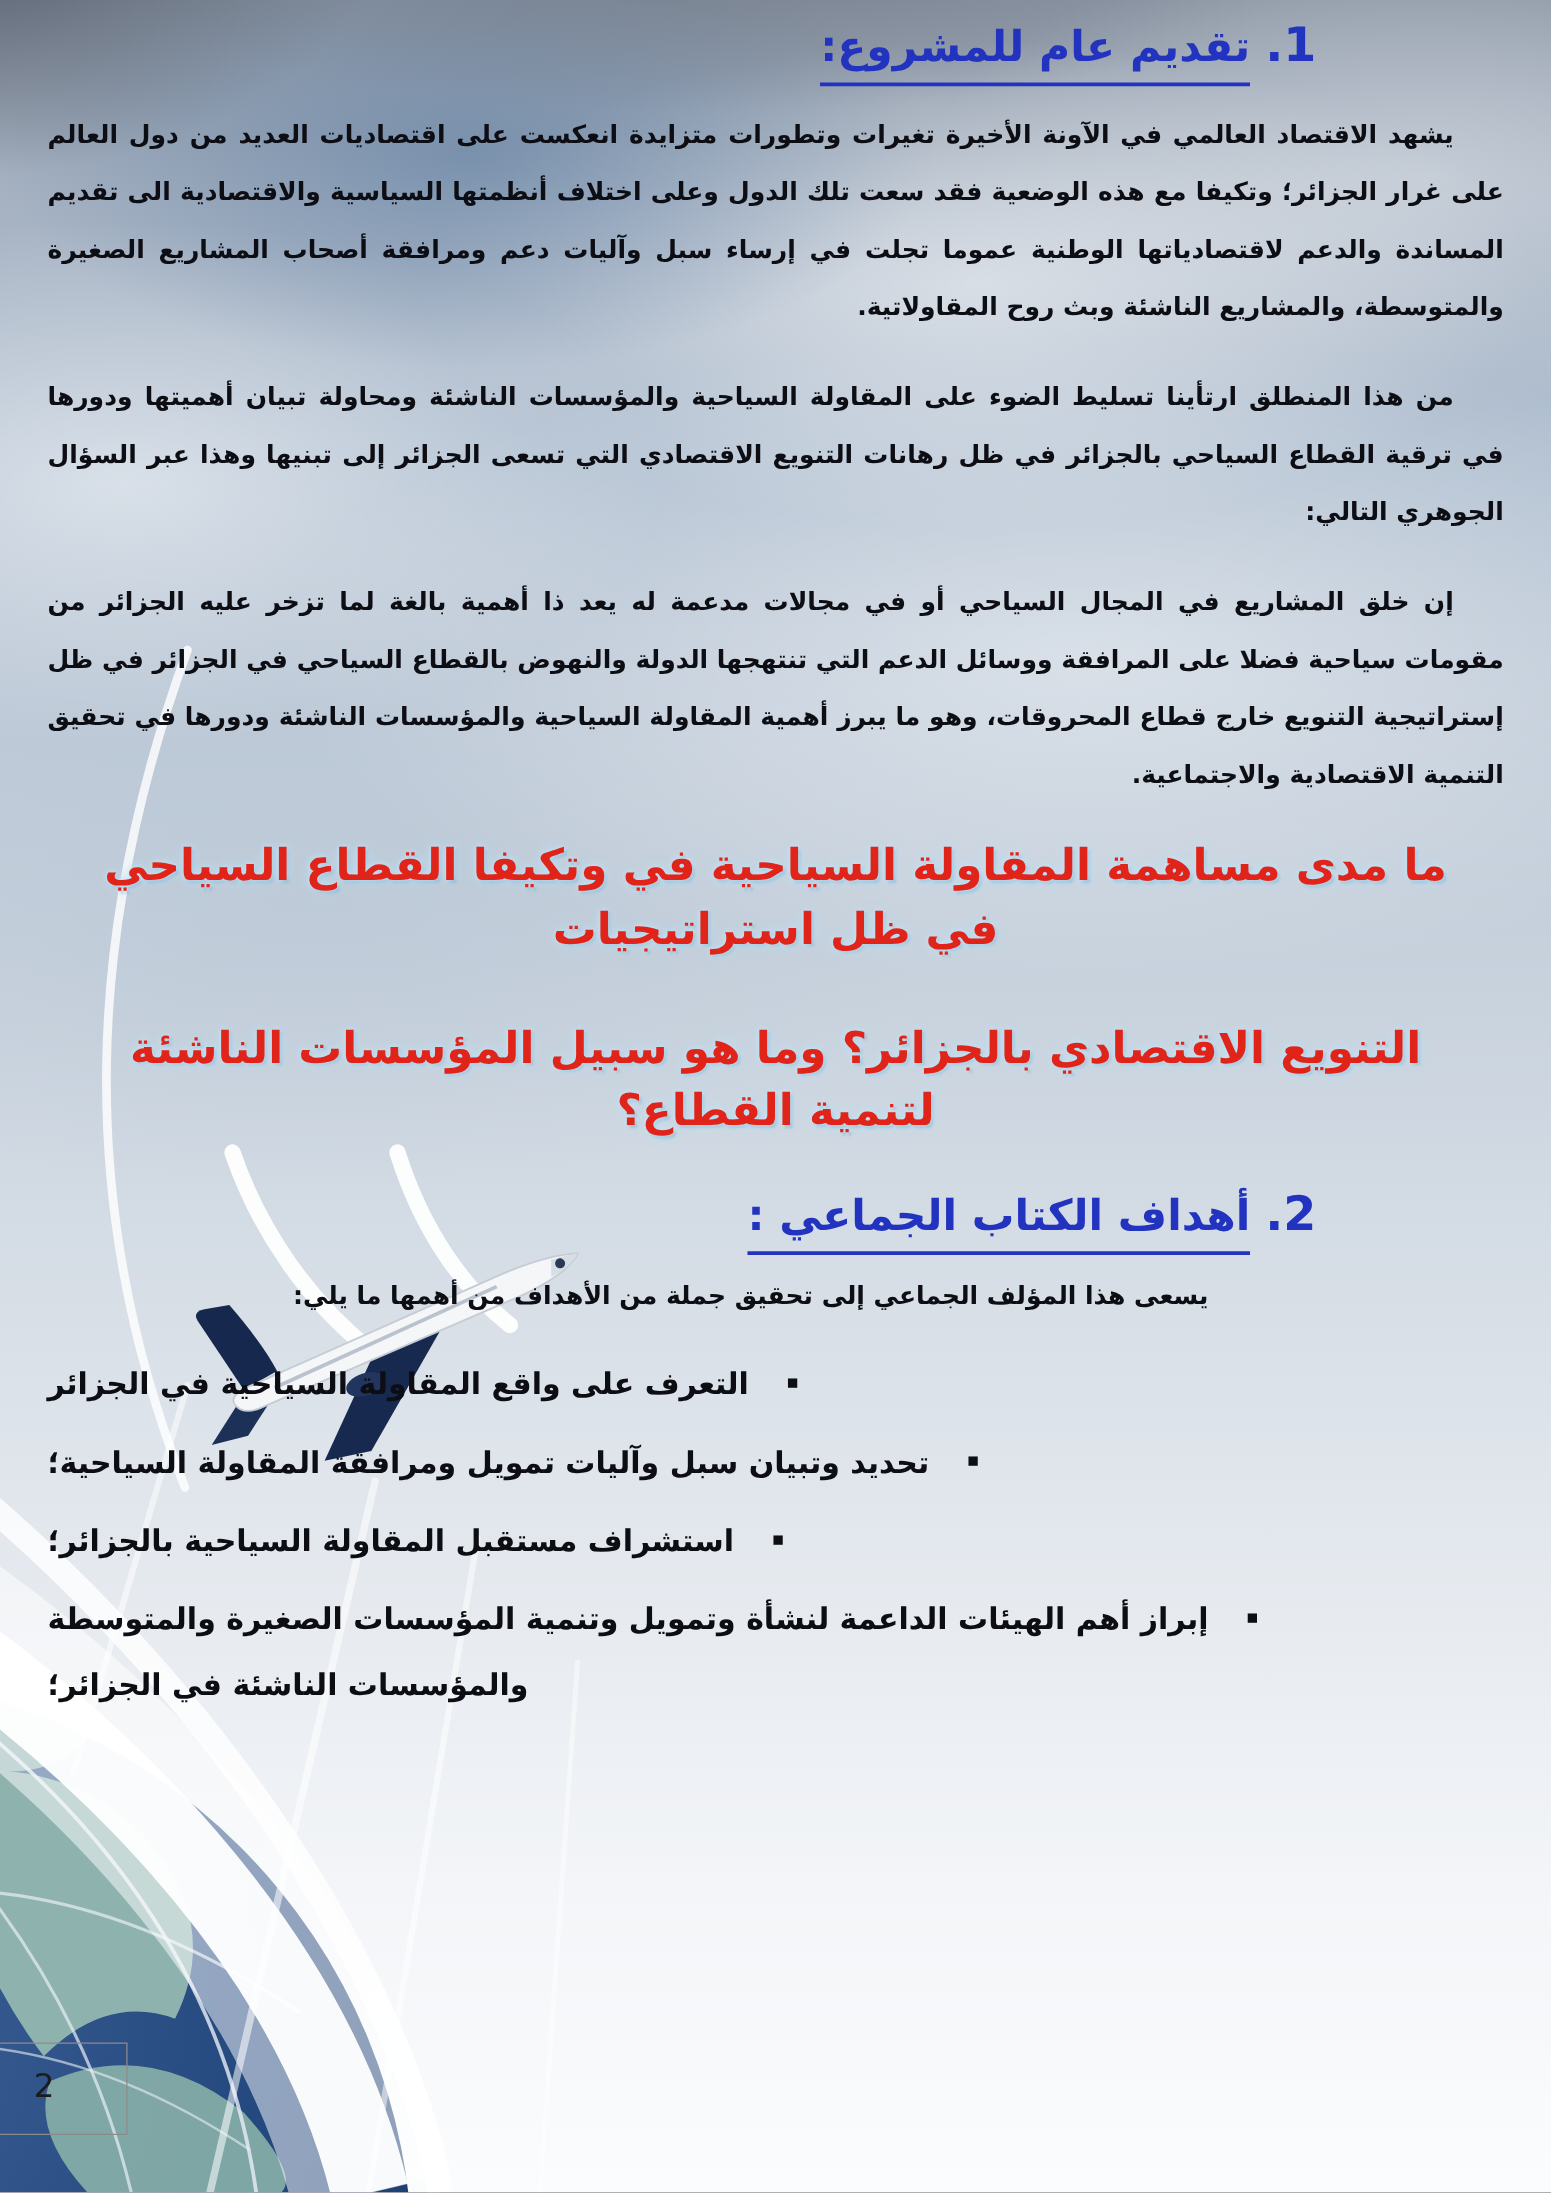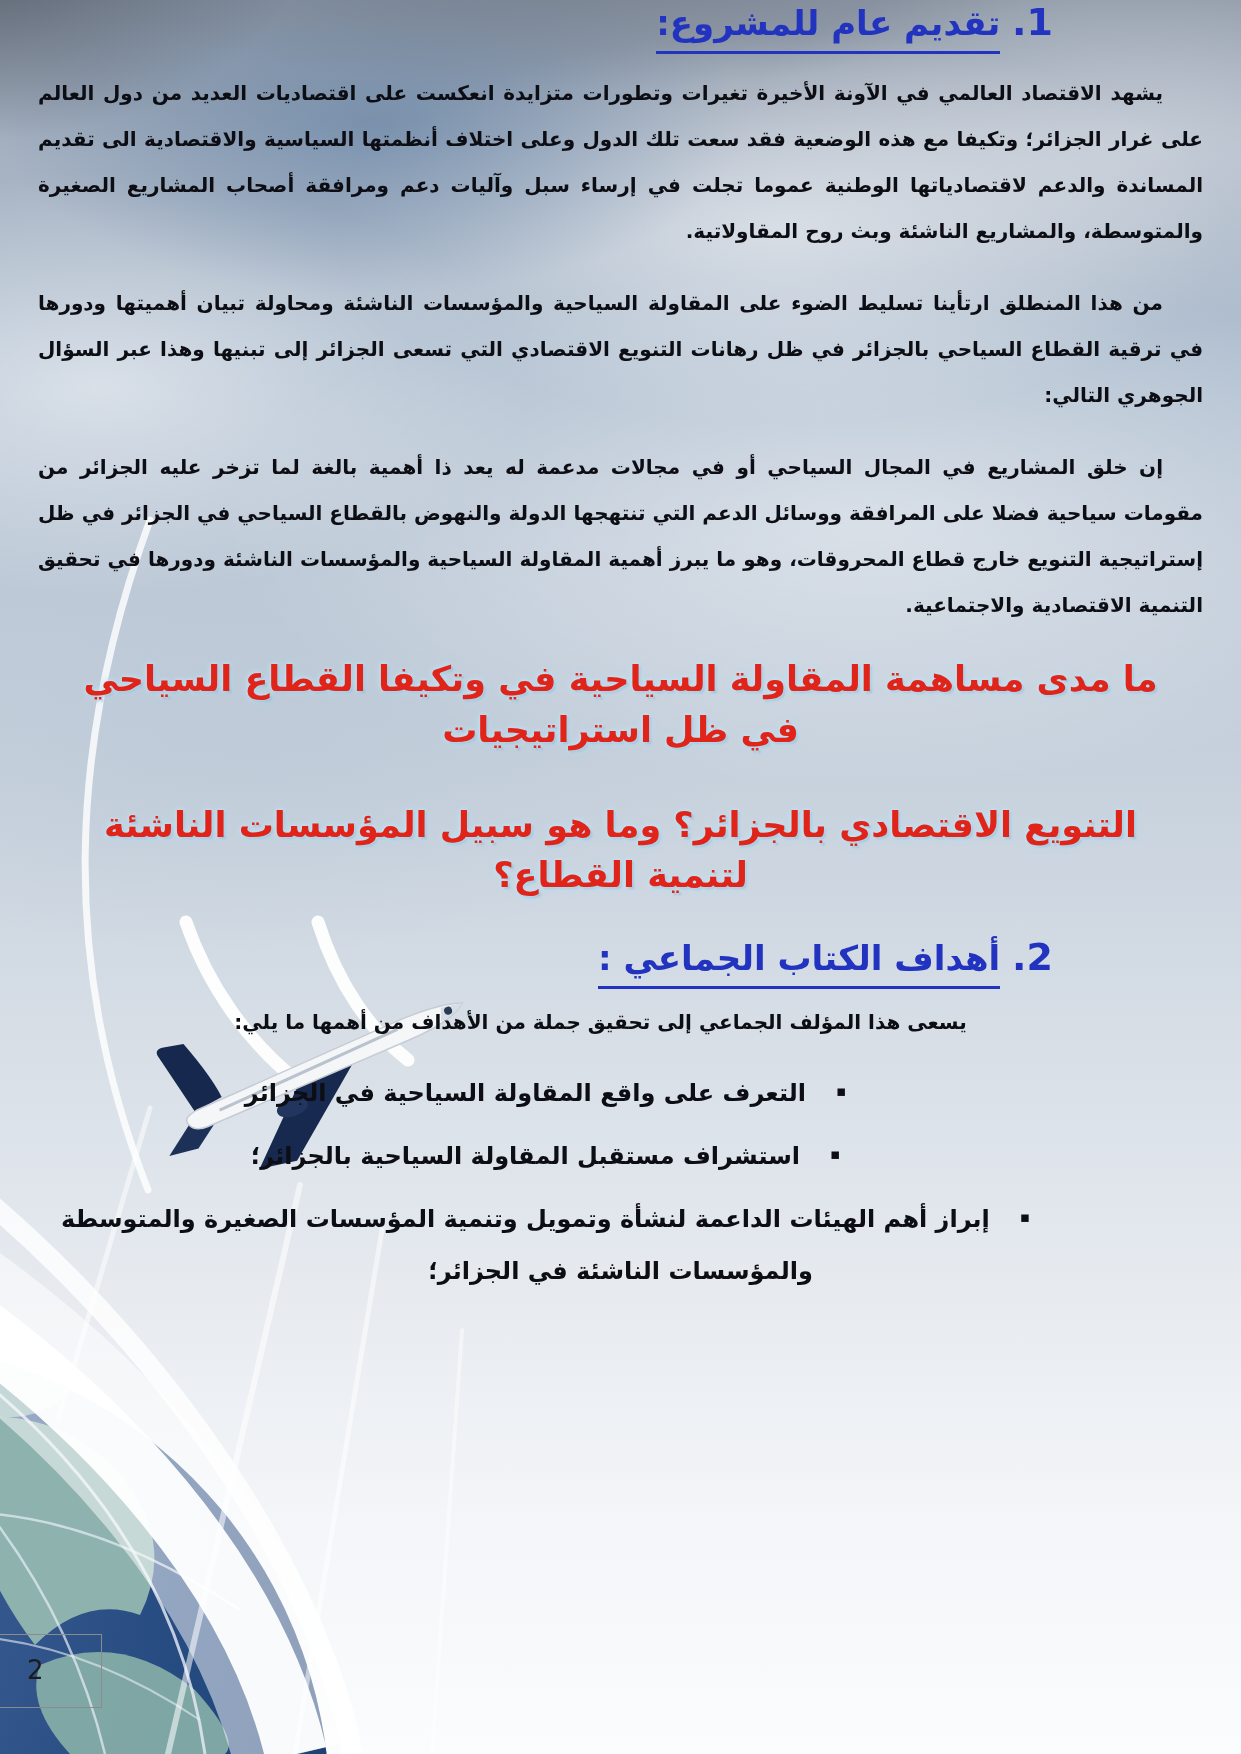--- a/index.html
+++ b/index.html
@@ -25,21 +25,21 @@
       radial-gradient(ellipse 640px 280px at 63% 13%, rgba(255,255,255,.55), transparent 70%),
       radial-gradient(ellipse 560px 260px at 92% 8%, rgba(210,216,224,.7), transparent 72%),
       radial-gradient(ellipse 620px 300px at 8% 22%, rgba(255,255,255,.5), transparent 70%),
       radial-gradient(ellipse 900px 360px at 70% 30%, rgba(255,255,255,.45), transparent 72%),
       radial-gradient(ellipse 700px 300px at 20% 42%, rgba(183,197,212,.5), transparent 72%),
       linear-gradient(180deg,#8d97a5 0%,#a6b2c2 9%,#b0bfd0 20%,#bdc9d7 33%,#c9d3de 46%,#d8dfe7 60%,#e7ebf0 74%,#f3f5f8 86%,#fbfcfd 100%);
   }
   svg.art{position:absolute;inset:0;}
   .content{
     position:absolute;inset:0;
-    padding:0 38px 0 38px;
+    padding:14px 38px 0 38px;
     direction:rtl;
     color:var(--body-ink);
     font-weight:700;
   }
   h1.sec,h2.sec{
     margin:0 150px 26px 0;
     font-size:34px;
     font-weight:700;
     color:var(--heading-blue);
   }
@@ -67,21 +67,21 @@
   .qline:last-child{margin-bottom:0;}
   ul.objectives{
     list-style:none;
     margin:22px 0 0;padding:0;
     font-size:24px;
   }
   ul.objectives li{
     text-indent:150px;
     line-height:2.2;
     margin-bottom:10px;
-    text-align:center;
+    text-align:left;
   }
   .blt{
     font-size:15px;
     margin-left:30px;
     vertical-align:5px;
     text-indent:0;
   }
   .pgframe{
     position:absolute;
     left:-2px;top:1634px;
@@ -172,20 +172,21 @@
       <div class="qline">ما مدى مساهمة المقاولة السياحية في وتكيفا القطاع السياحي في ظل استراتيجيات</div>
       <div class="qline">التنويع الاقتصادي بالجزائر؟ وما هو سبيل المؤسسات الناشئة لتنمية القطاع؟</div>
     </div>
 
     <h2 class="sec"><span class="hnum">2.</span> <span class="htxt">أهداف الكتاب الجماعي :</span></h2>
 
     <p class="body intro">يسعى هذا المؤلف الجماعي إلى تحقيق جملة من الأهداف من أهمها ما يلي:</p>
 
     <ul class="objectives">
       <li><span class="blt">▪</span><span>التعرف على واقع المقاولة السياحية في الجزائر</span></li>
+      <li><span class="blt">▪</span><span>تحديد وتبيان سبل وآليات تمويل ومرافقة المقاولة السياحية؛</span></li>
       <li><span class="blt">▪</span><span>استشراف مستقبل المقاولة السياحية بالجزائر؛</span></li>
       <li><span class="blt">▪</span><span>إبراز أهم الهيئات الداعمة لنشأة وتمويل وتنمية المؤسسات الصغيرة والمتوسطة والمؤسسات الناشئة في الجزائر؛</span></li>
 
     </ul>
 
   </div>
 
   <div class="pgframe">
     <span>2</span>
   </div>

